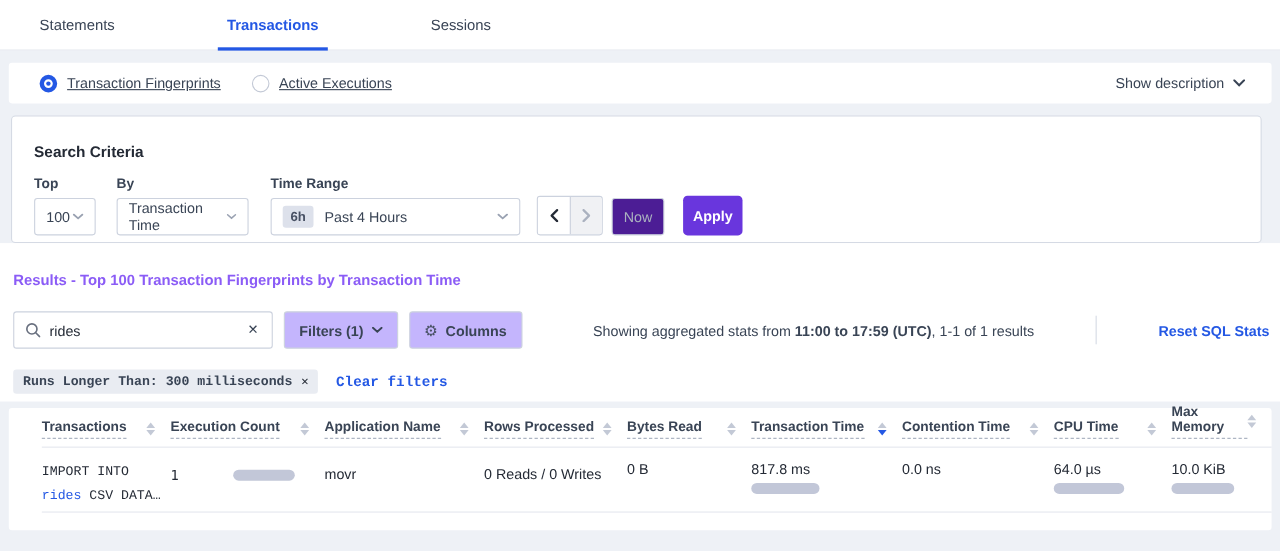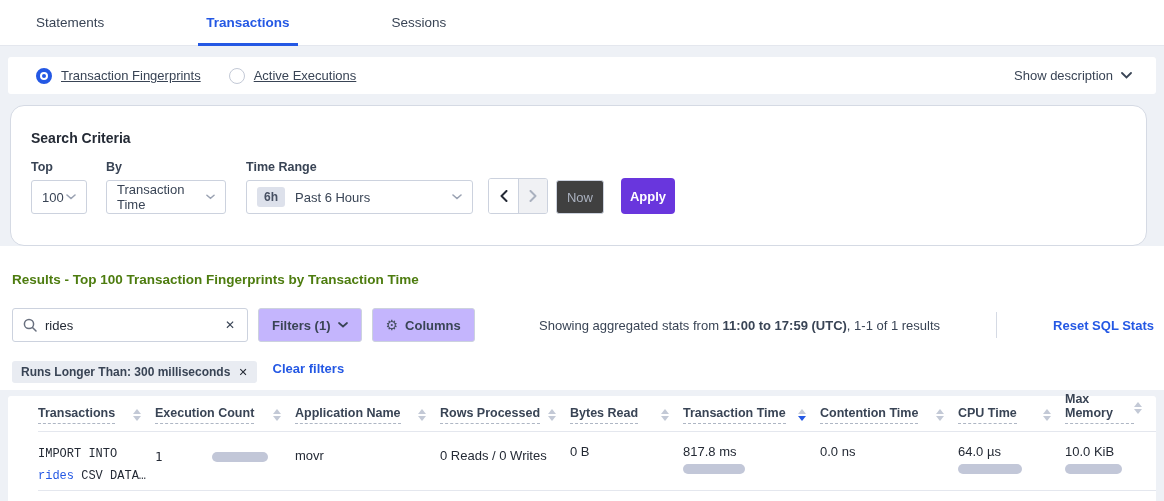--- a/index.html
+++ b/index.html
@@ -39,22 +39,22 @@
     content:""; position:absolute; left:50%; top:50%; width:4px; height:4px;
     margin:-2px 0 0 -2px; border-radius:50%; background:#2458e4;
   }
   .radio-label { font-size:13px; color:#394455;text-decoration:underline; }
   .show-desc {
     margin-left:auto; display:flex; align-items:center; gap:8px;
     font-size:13px; color:#394455; cursor:pointer;
   }
   
   .criteria-card {
-    margin:11px 17px 0 10px; height:141px; background:#fff;
-    border:1px solid #d5dae4; border-radius:14px; padding:24px 20px 0 20px;
+    margin:11px 17px 0 10px; height:116px; background:#fff;
+    border:1px solid #d5dae4; border-radius:4px; padding:24px 20px 0 20px;
   }
   .criteria-title { font-size:14px; font-weight:bold; color:#242a35; }
   .criteria-row { display:flex; align-items:flex-end; margin-top:14px; }
   .field { display:flex; flex-direction:column; }
   .field-label { font-size:12.5px; font-weight:bold; color:#394455; margin-bottom:6px; }
   .select {
     height:34px; border:1px solid #ccd2de; border-radius:3px; background:#fff;
     display:flex; align-items:center; padding:0 10px; cursor:pointer; color:#394455;
   }
   .select .chev { margin-left:auto; }
@@ -66,32 +66,32 @@
     border-radius:3px; padding:3px 7px; margin-right:10px;
   }
   .arrow-group { display:flex; border:1px solid #ccd2de; border-radius:3px; overflow:hidden; margin-right:8px; }
   .arrow-btn {
     width:29px; height:34px; display:flex; align-items:center; justify-content:center;
     background:#fff; border:none; cursor:pointer;
   }
   .arrow-btn.disabled { background:#f0f1f4; cursor:default; }
   .arrow-btn + .arrow-btn { border-left:1px solid #ccd2de; }
   .now-btn {
-    height:34px; width:48px; background:#404040; border:1px solid #ccd2de; border-radius:3px;
+    height:34px; width:48px; background:#4c1d95; border:1px solid #ccd2de; border-radius:3px;
     color:#aab1bf; font-size:13px; margin-right:17px; cursor:default;
     font-family:"Liberation Sans", sans-serif;
   }
   .apply-btn {
     height:36px; width:54px; background:#6936dd; border:none; border-radius:4px;
     color:#fff; font-weight:bold; font-size:13px; cursor:pointer;
     font-family:"Liberation Sans", sans-serif;
   }
   
   .results-band { height:144px; background:#fff; padding:26px 10px 0 12px; }
-  .results-heading { font-size:13.5px; font-weight:bold; color:#4d7c0f; }
+  .results-heading { font-size:13.5px; font-weight:bold; color:#8b5cf6; }
   .controls-row { display:flex; align-items:center; margin-top:21px; }
   .search-box {
     width:236px; height:34px; border:1px solid #ccd2de; border-radius:3px; background:#fff;
     display:flex; align-items:center; padding:0 10px;
   }
   .search-box input {
     border:none; outline:none; flex:1; font-size:13px; color:#242a35; margin-left:8px;
     font-family:"Liberation Sans", sans-serif; min-width:0;
   }
   .clear-x { color:#394455; font-size:12px; cursor:pointer; padding:0 2px; }
@@ -100,21 +100,21 @@
     display:flex; align-items:center; gap:7px; padding:0 13px;
     font-size:13px; font-weight:bold; color:#394455; cursor:pointer;
   }
   .btn-filters { margin-left:10px; }
   .btn-columns { margin-left:10px; }
   .gear-glyph { font-size:14px; font-weight:normal; color:#475063; }
   .stats { margin-left:auto; display:flex; align-items:center; font-size:13px; color:#394455; white-space:nowrap;gap:42px; }
   .stats b { font-weight:bold; }
   .stats-divider { width:1px; height:26px; background:#d5dae4; margin:0 14px; }
   .link { color:#2458e4; font-weight:bold; text-decoration:none; cursor:pointer; font-size:13px; }
-  .chip-row { display:flex; margin-top:19px; }
+  .chip-row { display:flex; align-items:center; margin-top:19px;font-family:Liberation Mono, monospace; }
   .chip {
     background:#e9ecf2; border-radius:3px; height:22px; display:flex; align-items:center;
     padding:0 9px; font-size:12px; font-weight:bold; color:#394455; gap:8px;
   }
   .chip .chip-x { font-weight:normal; font-size:11px; cursor:pointer; color:#242a35; }
   .clear-filters { margin-left:16px; }
   
   .table-card {
     margin:6px 8px 0 8px; height:111px; background:#fff; border-radius:3px;
     padding:6px 0 0 30px;
@@ -191,21 +191,21 @@
         <span>Transaction Time</span>
         <svg class="chev" width="10" height="6" viewBox="0 0 10 6">
             <polyline points="1,1 5,4.5 9,1" fill="none" stroke="#9aa2b2" stroke-width="1.6" stroke-linecap="round"></polyline>
           </svg>
       </div>
     </div>
     <div class="field">
       <span class="field-label">Time Range</span>
       <div class="select sel-time">
         <span class="time-badge">6h</span>
-        <span>Past 6 Hours</span>
+        <span>Past 4 Hours</span>
         <svg class="chev" width="10" height="6" viewBox="0 0 10 6">
             <polyline points="1,1 5,4.5 9,1" fill="none" stroke="#9aa2b2" stroke-width="1.6" stroke-linecap="round"></polyline>
           </svg>
       </div>
     </div>
     <div class="arrow-group">
       <button class="arrow-btn">
         <svg width="8" height="12" viewBox="0 0 8 12">
             <polyline points="6.5,1 1.5,6 6.5,11" fill="none" stroke="#242a35" stroke-width="2" stroke-linecap="round" stroke-linejoin="round"></polyline>
           </svg>

